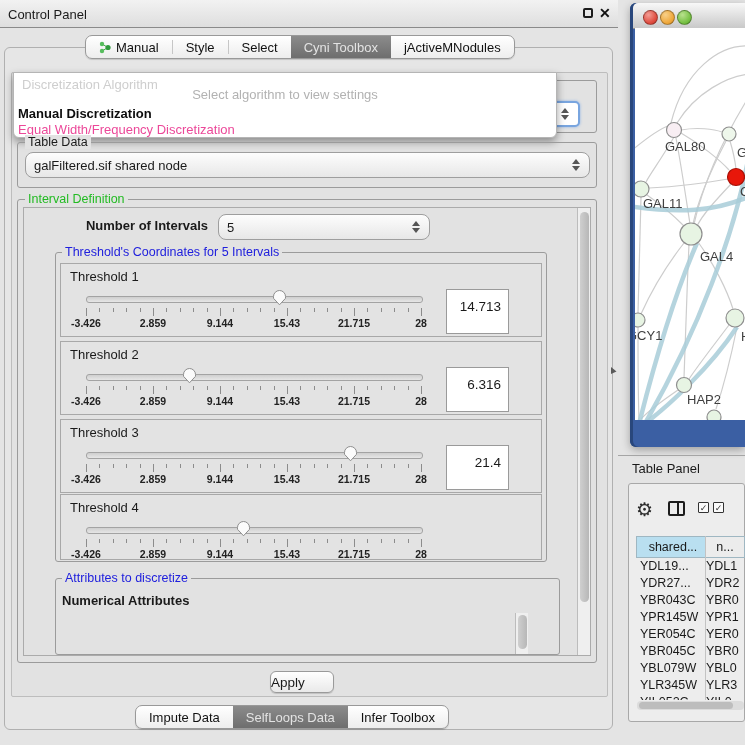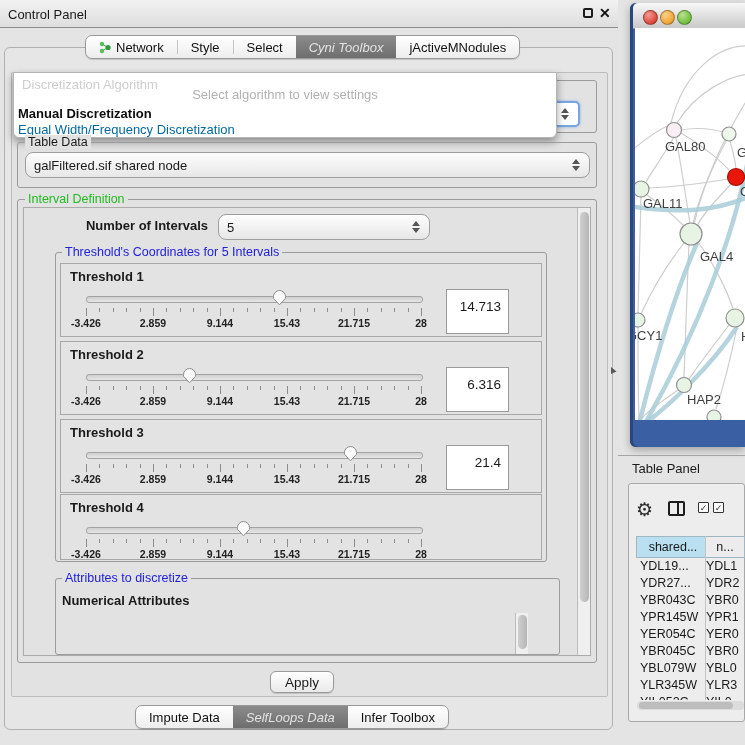--- a/index.html
+++ b/index.html
@@ -15,62 +15,62 @@
   .close-ico{left:599px;top:5px;font-size:14px;font-weight:bold;color:#111;}
 
   .tabpane{left:4px;top:47px;width:609px;height:683px;background:#e6e6e6;
     border:1px solid #b0b0b0;border-radius:6px;}
   .content{left:11px;top:72px;width:597px;height:625px;background:#e2e2e2;
     border:1px solid #bdbdbd;border-radius:2px;}
 
   .seg{display:flex;height:24px;border:1px solid #999;border-radius:7px;overflow:hidden;
     background:linear-gradient(#ffffff,#ededed);align-items:stretch;box-shadow:0 1px 1px rgba(0,0,0,.15);}
   .seg .tab{padding:0 13px;display:flex;align-items:center;gap:5px;font-size:13px;color:#111;white-space:nowrap;}
-  .seg .tab.sel{background:linear-gradient(#8b8b8b,#6e6e6e);color:#e3e3e3;font-style:italic;}
+  .seg .tab.sel{background:linear-gradient(#8b8b8b,#6e6e6e);color:#e3e3e3;}
   .seg .divider{width:1px;background:#c6c6c6;margin:4px 0;}
 
   .group{border:1px solid #9b9b9b;border-radius:3px;}
   .gtitle{position:absolute;font-size:12.5px;background:#e2e2e2;padding:0 3px;white-space:nowrap;}
 
   .combo{border:1px solid #9e9e9e;border-radius:8px;background:linear-gradient(#fdfdfd,#e7e7e7);
     display:flex;align-items:center;padding:0 8px;}
   .updown{position:absolute;right:9px;top:50%;transform:translateY(-50%);display:flex;flex-direction:column;gap:2px;}
   .updown i{display:block;width:0;height:0;border-left:4px solid transparent;border-right:4px solid transparent;}
   .updown i.u{border-bottom:5px solid #555;}
   .updown i.d{border-top:5px solid #555;}
 
   .popup{left:13px;top:72px;width:544px;height:66px;background:#fff;border:1px solid #b5b5b5;
     border-radius:0 0 6px 6px;box-shadow:0 4px 9px rgba(0,0,0,.38);}
   .pp-ghost{left:8px;top:4px;color:#cecece;font-size:13px;}
   .pp-ph{left:0;top:14px;width:100%;text-align:center;color:#b2b2b2;font-size:13px;}
   .pp-i1{left:4px;top:33px;font-weight:bold;color:#0d0d0d;}
-  .pp-i2{left:4px;top:49px;color:#0369a1;}
+  .pp-i2{left:4px;top:49px;color:#ec4899;}
   .combo-frag{left:552px;top:101px;width:28px;height:26px;background:#fff;border:2px solid #79a5df;
     border-radius:5px;box-shadow:0 0 3px #8fb4e6;}
 
   .scrollpane{border:1px solid #ababab;background:#e2e2e2;}
   .vsb-track{width:13px;background:#efefef;border-left:1px solid #bcbcbc;}
   .vsb-thumb{position:absolute;left:1.5px;width:9px;border-radius:5px;
     background:linear-gradient(90deg,#cfcfcf,#b7b7b7);}
 
   .th-box{border:1px solid #a8a8a8;background:#e3e3e3;}
-  .th-label{position:absolute;left:9px;top:5px;font-weight:bold;font-size:13px;}
+  .th-label{position:absolute;left:9px;top:5px;font-weight:normal;font-size:13px;}
   .th-track{position:absolute;left:25px;top:32px;width:335px;height:5px;border:1px solid #a3a3a3;
     border-radius:3px;background:linear-gradient(#cfcfcf,#e6e6e6);}
   .th-thumb{position:absolute;top:25px;}
   .tick{position:absolute;width:1px;background:#8c8c8c;}
   .tlab{position:absolute;transform:translateX(-50%);font-size:10.5px;font-weight:bold;color:#222;}
   .th-val{position:absolute;left:385px;top:25px;width:54px;height:34px;background:#fff;
     border:1px solid #9a9a9a;text-align:right;padding:9px 7px 0 0;font-size:13.5px;}
 
   .attr-list{background:#fff;border:1px solid #a9a9a9;overflow:hidden;}
   .attr-item{padding-left:6px;line-height:16px;font-size:13px;}
 
   .btn{border:1px solid #9a9a9a;border-radius:6px;background:linear-gradient(#ffffff,#e9e9e9);
-    text-align:center;font-size:13.5px;box-shadow:0 1px 1px rgba(0,0,0,.15);}
+    text-align:left;font-size:13.5px;box-shadow:0 1px 1px rgba(0,0,0,.15);}
 
   
   .netwin{left:630px;top:3px;width:115px;height:444px;background:#3b5fa3;border-radius:6px 0 0 6px;
     overflow:hidden;box-shadow:inset 3px 0 0 #29477c, 0 3px 8px rgba(0,0,0,.3);}
   .net-titlebar{position:absolute;left:3px;top:0;width:112px;height:25px;
     background:linear-gradient(#f8f8f8,#c9c9c9);border-bottom:1px solid #8f8f8f;border-radius:5px 0 0 0;}
   .light{position:absolute;top:6.5px;width:13px;height:13px;border-radius:50%;border:1px solid rgba(0,0,0,.3);}
   .net-content{position:absolute;left:5px;top:25px;width:110px;height:392px;background:#fff;overflow:hidden;}
 
   
@@ -106,21 +106,21 @@
   <div class="abs tabpane"></div>
   <div class="abs seg" style="left:85px;top:35px;" id="topTabs">
       <div class="tab">
         <svg width="12" height="13">
           <line x1="3" y1="3" x2="9" y2="6.5" stroke="#3fae49"></line>
           <line x1="3" y1="10" x2="9" y2="6.5" stroke="#3fae49"></line>
           <circle cx="3" cy="3" r="2.2" fill="#57bd5e"></circle>
           <circle cx="3" cy="10" r="2.2" fill="#57bd5e"></circle>
           <circle cx="9" cy="6.5" r="2.6" fill="#2f9a3c"></circle>
         </svg>
-        <span>Network</span>
+        <span>Manual</span>
       </div>
       <div class="divider"></div>
       <div class="tab">
         <span>Style</span>
       </div>
       <div class="divider"></div>
       <div class="tab">
         <span>Select</span>
       </div>
       <div class="tab sel">

